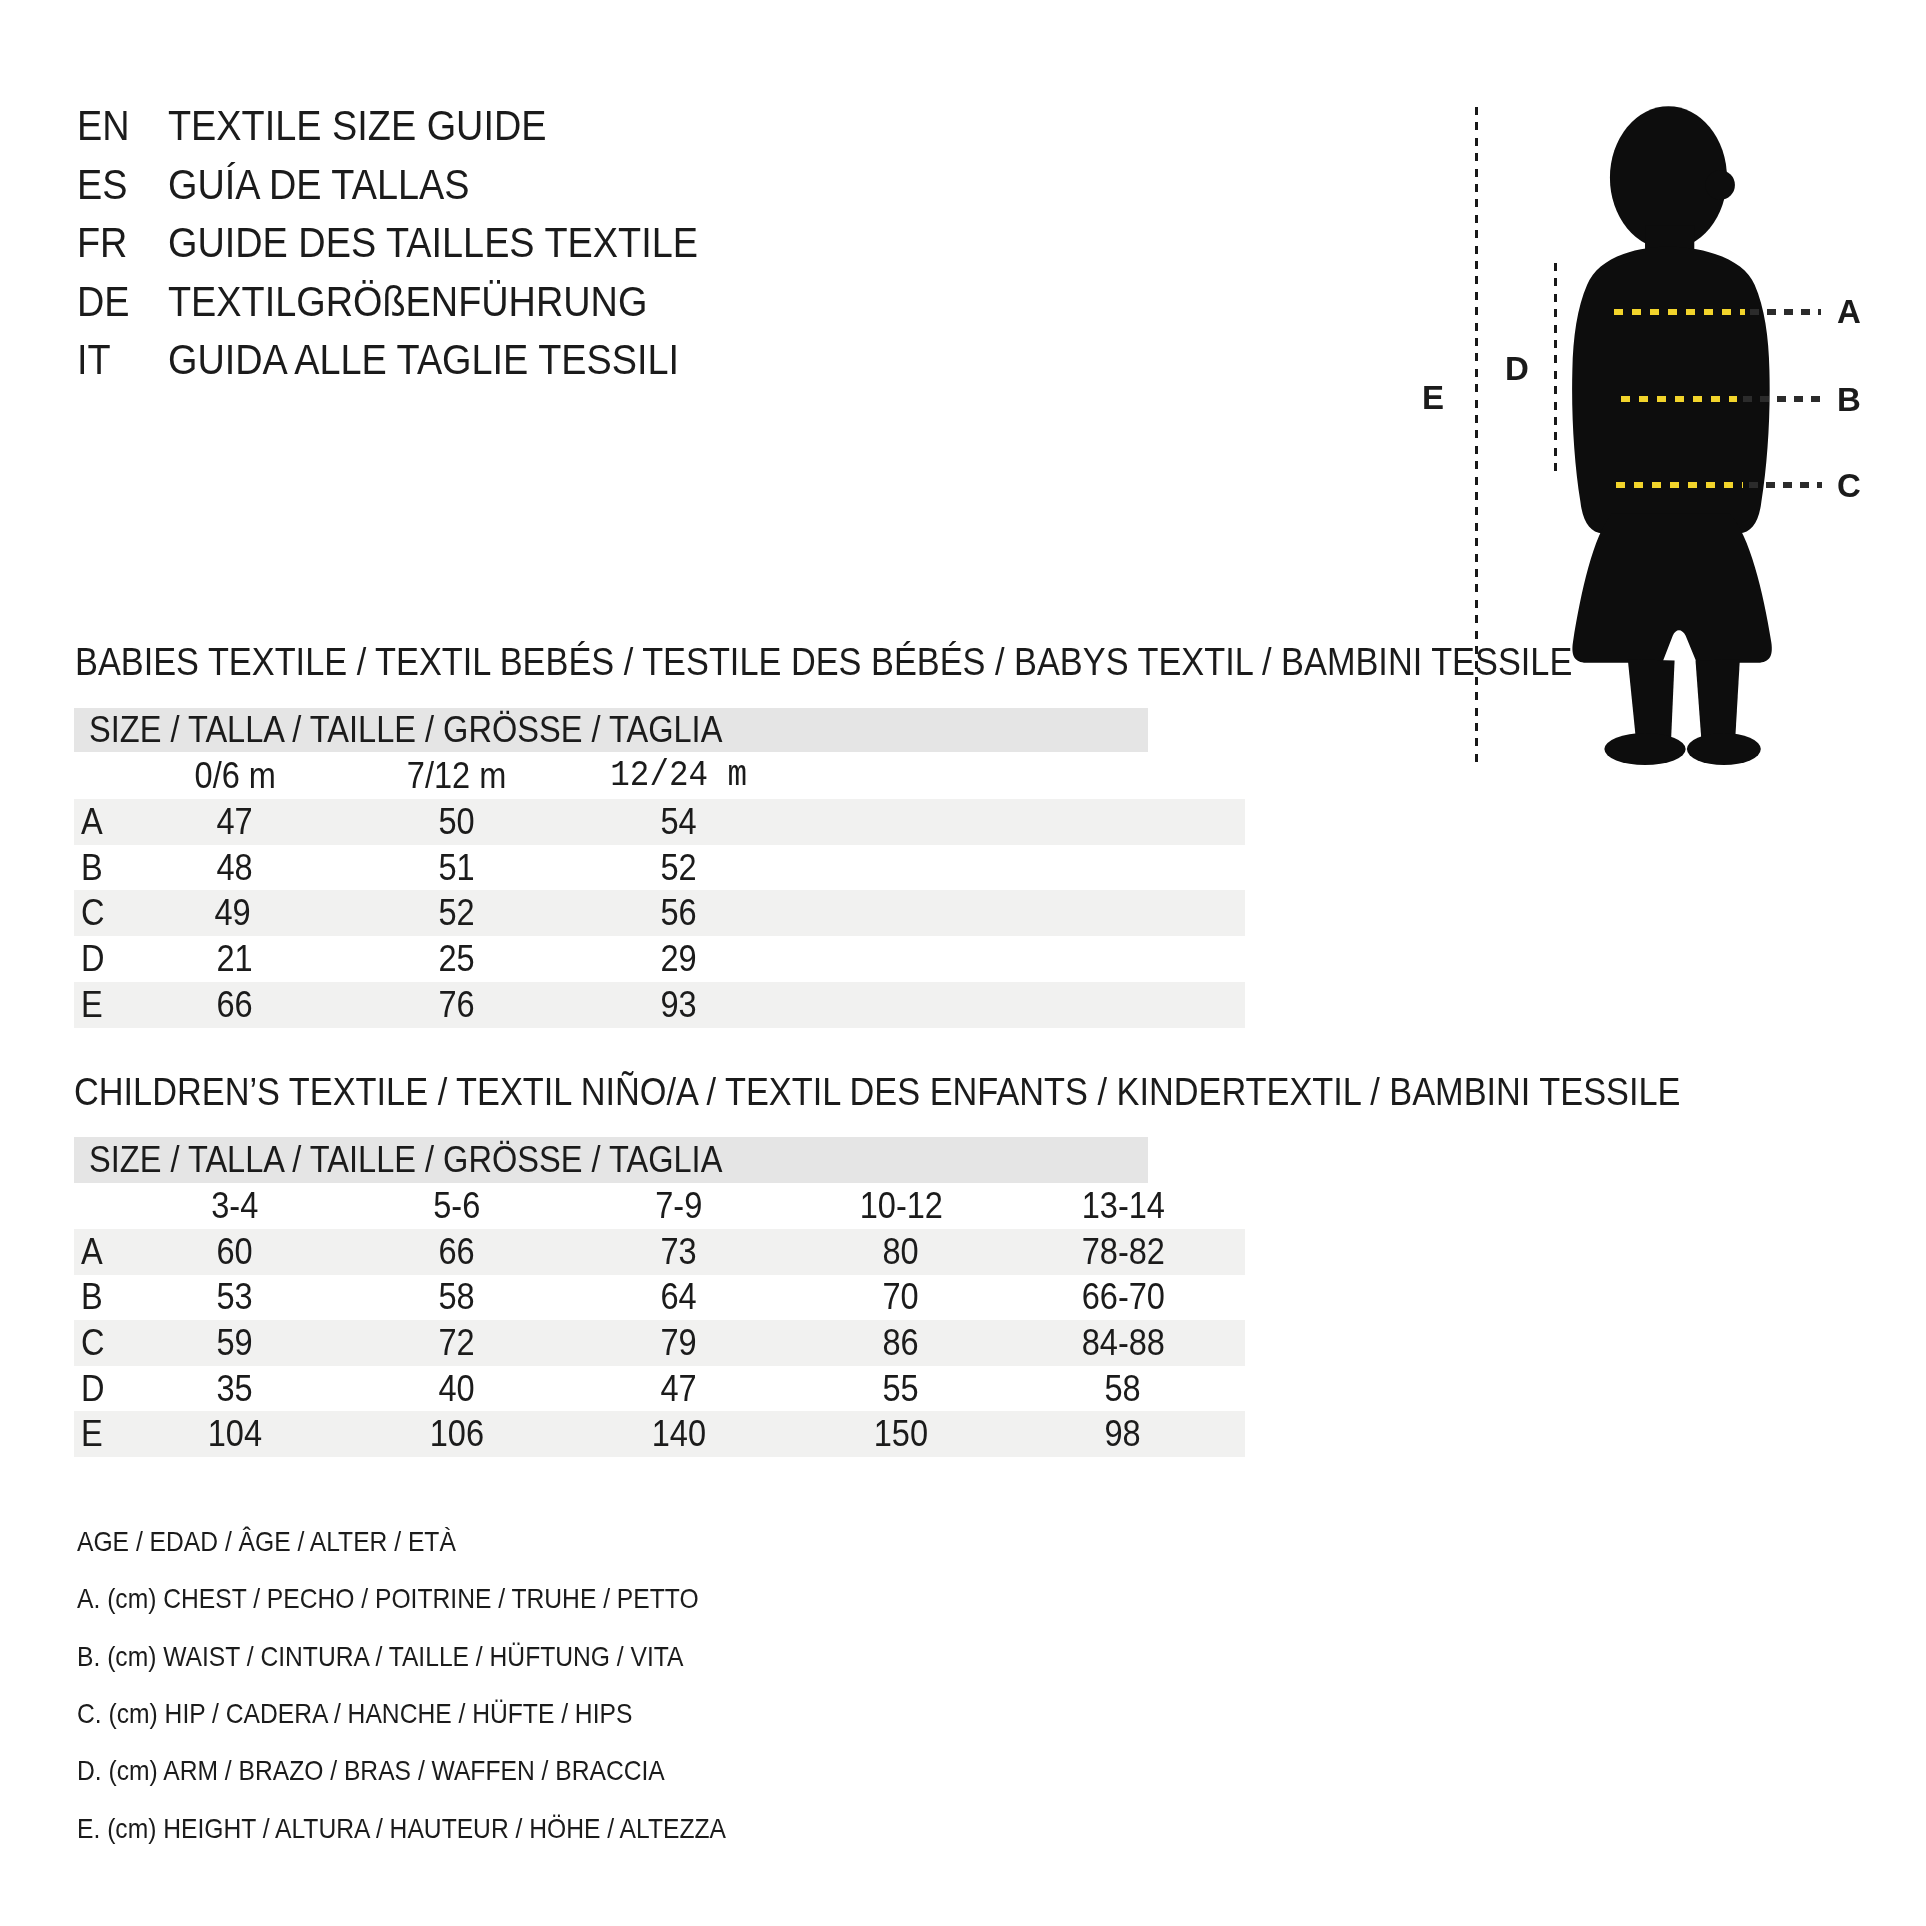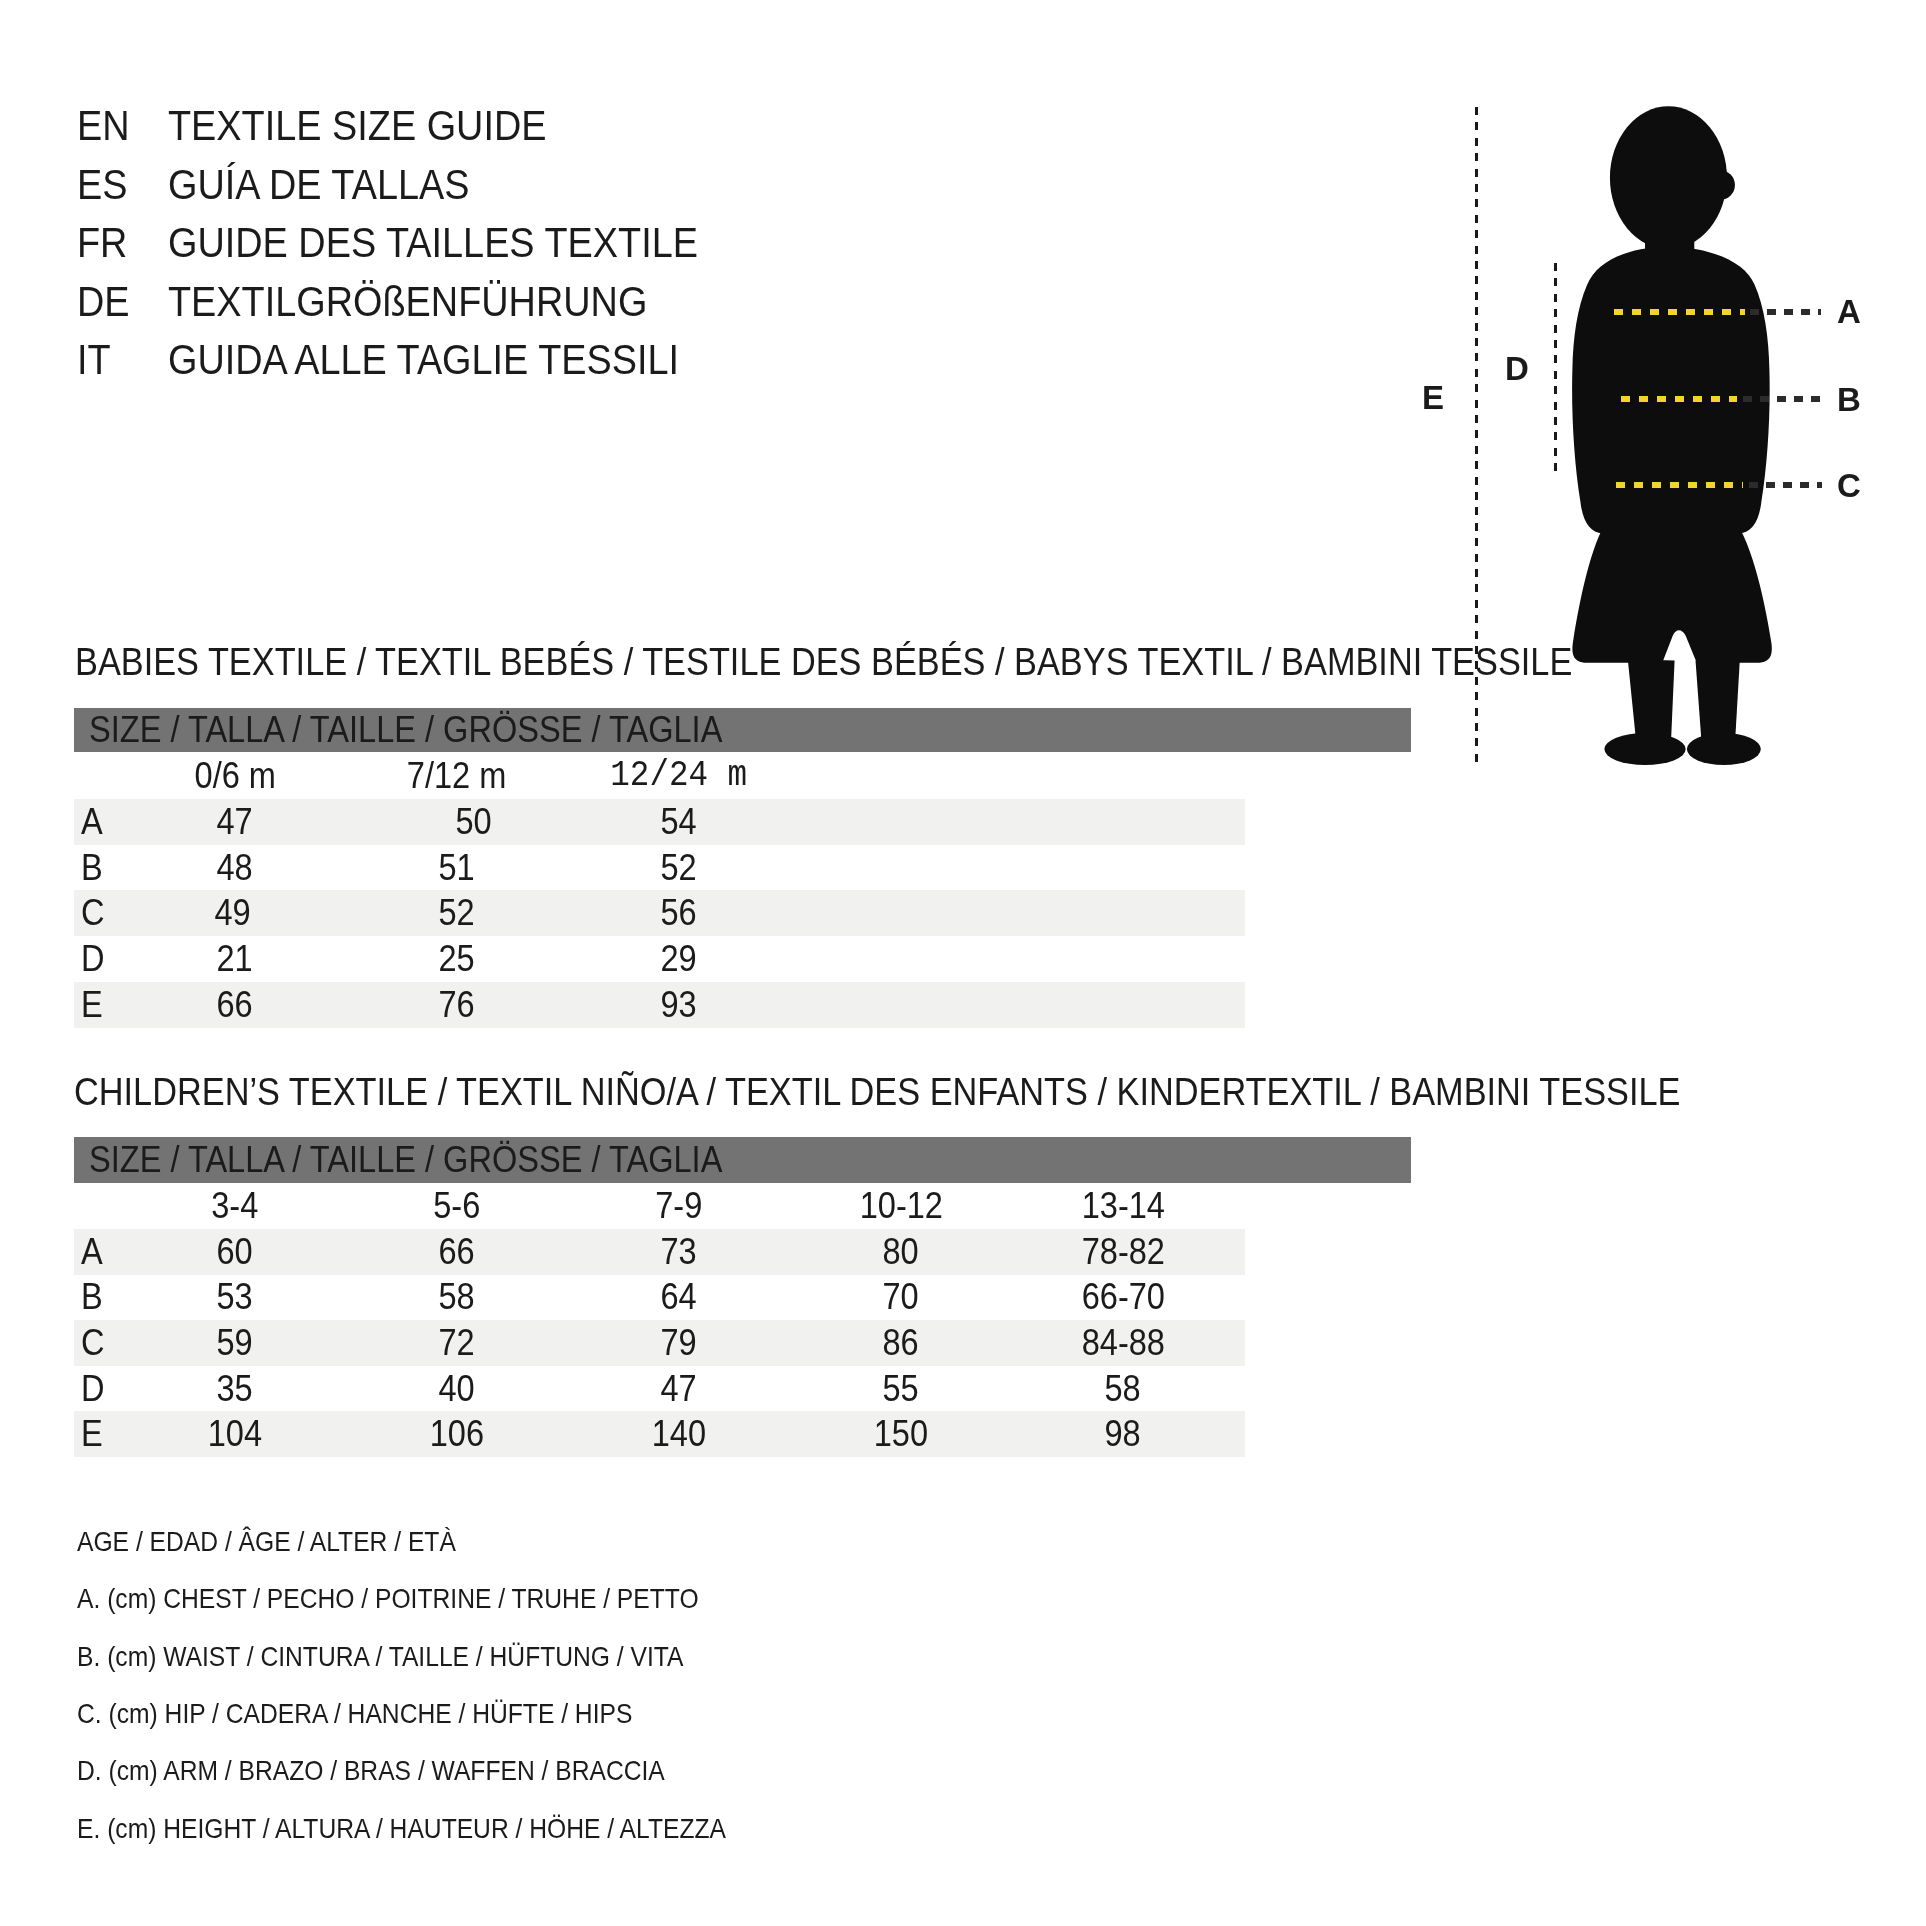--- a/index.html
+++ b/index.html
@@ -18,21 +18,21 @@
   .sx  { display:inline-block; transform:scaleX(0.88); transform-origin:center center; white-space:nowrap; }
 
   
   .lang-line { height:59px; line-height:59px; font-size:43px; }
 
   
   .sec-head { font-size:39px; line-height:39px; }
 
   
   .tbl { position:absolute; width:1171px; }
-  .tbl .bar { position:absolute; left:0; background:#737373; width:1337px; }
+  .tbl .bar { position:absolute; left:0; background:#e5e5e5; width:1074px; }
   .tbl .bar .bar-label { position:absolute; left:15px; top:0; font-size:37px; }
   .tbl .colhead { position:absolute; text-align:center; font-size:37px; }
   .tbl .row-band { position:absolute; left:0; width:1171px; height:46px; }
   .tbl .stripe { background:#f1f1f0; }
   .tbl .rowlab { position:absolute; left:7.4px; width:74px; font-size:37px; line-height:46px; text-align:left; }
   .tbl .cell { position:absolute; width:160px; text-align:center; font-size:37px; line-height:46px; }
 
   
   .legend-line { height:57px; line-height:57px; font-size:28px; }
 
@@ -130,21 +130,21 @@
     <div class="bar-label" style="line-height:44px;"><span class="sxl">SIZE / TALLA / TAILLE / GRÖSSE / TAGLIA</span></div>
   </div>
 
   <div class="colhead" style="left:81px; top:44px; width:160px; line-height:47px;"><span class="sx">0/6 m</span></div>
   <div class="colhead" style="left:303px; top:44px; width:160px; line-height:47px;"><span class="sx">7/12 m</span></div>
   <div class="colhead" style="left:525px; top:44px; width:160px; line-height:47px;font-family:Liberation Mono, monospace;"><span class="sx">12/24 m</span></div>
 
   <div class="row-band stripe" style="top:91px;">
     <div class="rowlab"><span class="sxl">A</span></div>
     <div class="cell" style="left:81px;"><span class="sx">47</span></div>
-    <div class="cell" style="left:320px;"><span class="sx">50</span></div>
+    <div class="cell" style="left:303px;"><span class="sx">50</span></div>
     <div class="cell" style="left:525px;"><span class="sx">54</span></div>
   </div>
 
   <div class="row-band" style="top:137px;">
     <div class="rowlab"><span class="sxl">B</span></div>
     <div class="cell" style="left:81px;"><span class="sx">48</span></div>
     <div class="cell" style="left:303px;"><span class="sx">51</span></div>
     <div class="cell" style="left:525px;"><span class="sx">52</span></div>
   </div>
 

